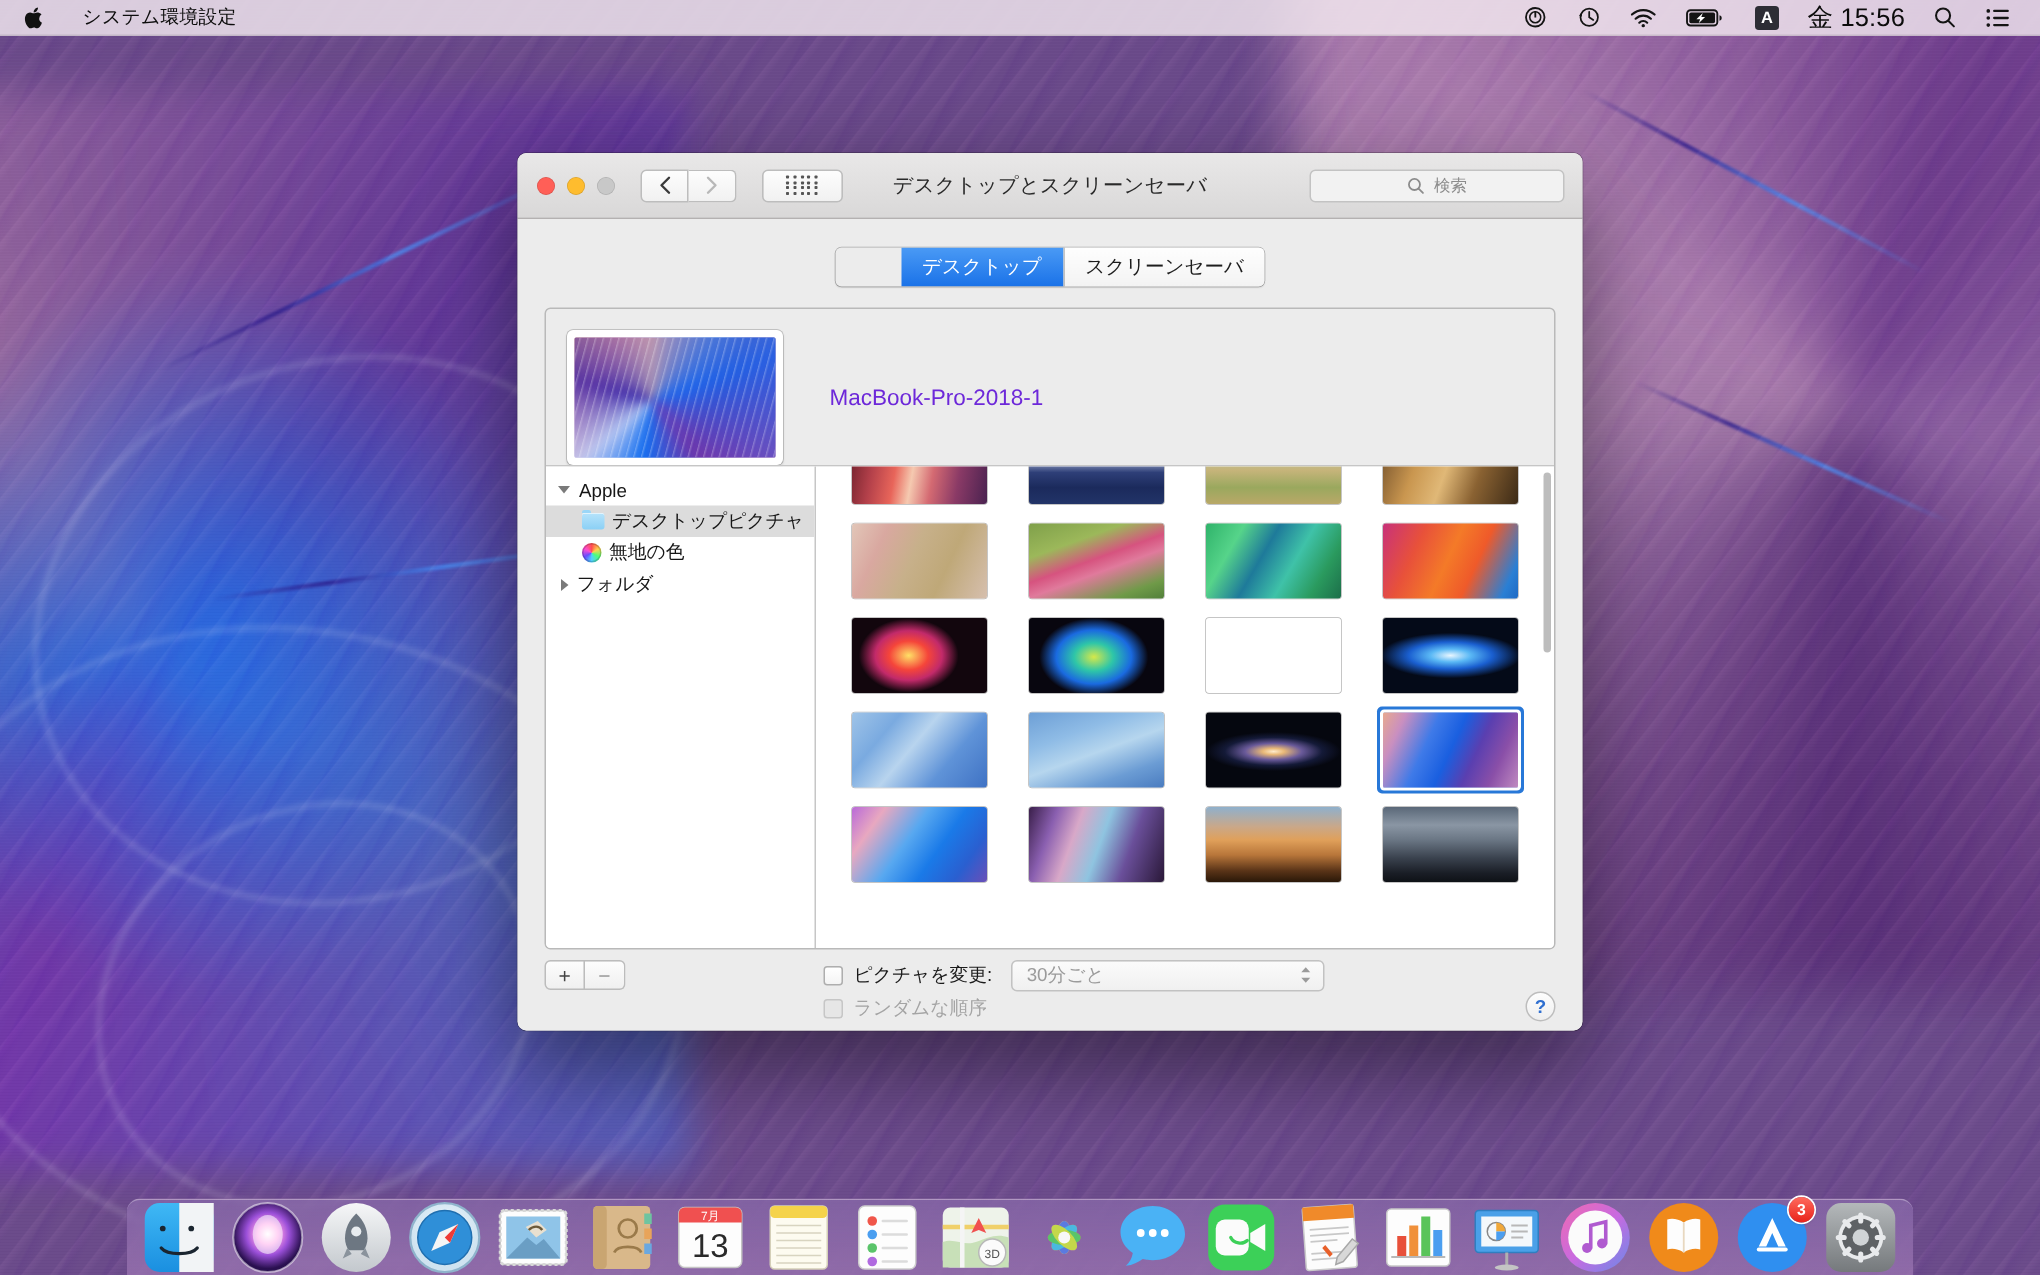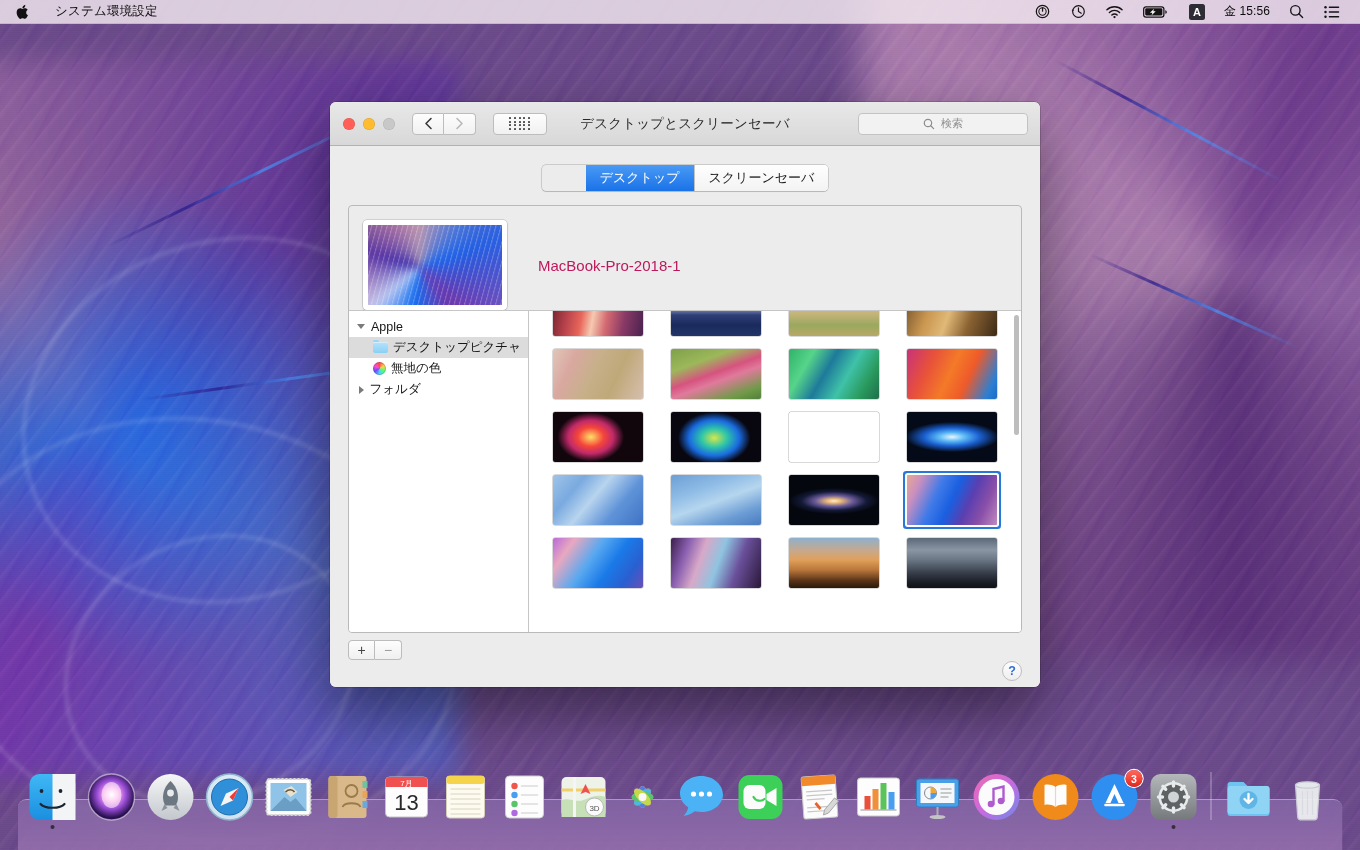--- a/index.html
+++ b/index.html
@@ -69,25 +69,25 @@
     position:absolute; top:0; left:0; right:0; height:24px; z-index:60;
     background:rgba(246,238,243,.80); backdrop-filter:blur(18px);
     display:flex; align-items:center; font-size:13px; color:#0c0c0c;
     border-bottom:.5px solid rgba(0,0,0,.10);
   }
   .mb-left { display:flex; align-items:center; }
   .mb-apple { padding:0 14px 0 16px; display:flex; align-items:center; }
   .mb-item { padding:0 11px; font-weight:normal; font-size:12.5px; letter-spacing:.2px; }
   .mb-right { margin-left:auto; display:flex; align-items:center; padding-right:10px; gap:0; }
   .mb-icon { padding:0 10px; display:flex; align-items:center; justify-content:center; }
-  .mb-clock { padding:0 9px; font-size:12px; letter-spacing:.1px; }
+  .mb-clock { padding:0 9px; font-size:17px; letter-spacing:.1px; }
 
   
   #prefwin {
-    position:absolute; left:330px; top:102px; width:710px; height:585px; z-index:40;
+    position:absolute; left:345px; top:102px; width:710px; height:585px; z-index:40;
     background:#ececec; border-radius:6px;
     box-shadow:0 26px 58px rgba(0,0,0,.42), 0 0 0 .5px rgba(0,0,0,.32);
     overflow:hidden; display:flex; flex-direction:column;
   }
   .titlebar {
     height:44px; flex:0 0 44px; position:relative; display:flex; align-items:center;
     background:linear-gradient(#e9e8e8,#d9d8d8); border-bottom:.5px solid #b4b1b1;
   }
   .traffic { display:flex; gap:8px; padding-left:13px; align-items:center; }
   .tl { width:12px; height:12px; border-radius:50%; }
@@ -150,21 +150,21 @@
       rgba(20,110,240,.9) 0deg, rgba(255,255,255,.55) 40deg, rgba(60,30,160,.8) 95deg,
       rgba(235,165,150,.6) 170deg, rgba(30,100,235,.85) 240deg, rgba(120,50,170,.8) 310deg,
       rgba(20,110,240,.9) 360deg);
     filter:blur(3px);
   }
   .pv-lines {
     position:absolute; inset:0;
     background:repeating-linear-gradient(105deg, rgba(255,255,255,0) 0 3px, rgba(255,255,255,.25) 3.5px, rgba(255,255,255,0) 5px);
     mix-blend-mode:screen;
   }
-  .device-name { font-size:15px; color:#be185d; margin-left:31px; }
+  .device-name { font-size:15px; color:#6d28d9; margin-left:31px; }
 
   .browser { flex:1; display:flex; border-top:.5px solid #c6c6c6; min-height:0; }
   .sidebar {
     width:180px; background:#fff; border-right:.5px solid #c6c6c6;
     padding-top:5px; font-size:12.5px; color:#161616; overflow:hidden;
   }
   .src-row { display:flex; align-items:center; height:21px; padding-left:8px; gap:5px; }
   .src-row.sel { background:#dcdcdc; }
   .tri { width:0; height:0; flex:0 0 auto; }
   .tri-down { border-left:4.5px solid transparent; border-right:4.5px solid transparent; border-top:5.5px solid #7a7a7a; margin-right:1px; }
@@ -240,20 +240,21 @@
   }
 
   
   #dock {
     position:absolute; left:50%; transform:translateX(-50%); bottom:0; z-index:50;
     height:51px; display:flex; align-items:flex-end; gap:9px; padding:0 10px 20px;
     background:linear-gradient(180deg, rgba(150,120,185,.50), rgba(170,130,190,.58));
     border-radius:9px 9px 0 0;
     border-top:.5px solid rgba(255,255,255,.30);
     backdrop-filter:blur(10px);
+    flex-direction:column;
   }
   .dockitem { position:relative; width:50px; height:50px; margin-bottom:8px; }
   .dock-ico { width:50px; height:50px; position:relative; }
   .rundot {
     position:absolute; bottom:-7px; left:50%; transform:translateX(-50%);
     width:4px; height:4px; border-radius:50%; background:rgba(30,30,30,.78);
   }
   .badge {
     position:absolute; top:-2px; right:-3px; min-width:17px; height:17px; border-radius:9px;
     background:linear-gradient(#ff6a5e,#e8231a); color:#fff; font-size:10.5px; font-weight:bold;
@@ -473,20 +474,39 @@
 
       </div>
     </div>
 
     <div class="botbar">
       <div class="pm-group">
         <div class="pm-btn">+</div>
         <div class="pm-btn">−</div>
       </div>
 
+      <div class="chk-area">
+        <div class="chk-line">
+          <span class="chk"></span>
+          <span class="chk-lbl">ピクチャを変更:</span>
+          <div class="popup">
+            <span class="popup-val">30分ごと</span>
+            <span class="popup-arrows">
+              <svg width="9" height="13" viewBox="0 0 9 13">
+                  <path d="M4.5 1.4l3 3.2h-6z" fill="#9a9a9a"></path>
+                  <path d="M4.5 11.6l3-3.2h-6z" fill="#9a9a9a"></path>
+                </svg>
+            </span>
+          </div>
+        </div>
+        <div class="chk-line">
+          <span class="chk dim"></span>
+          <span class="chk-lbl dim">ランダムな順序</span>
+        </div>
+      </div>
 
       <div class="help-btn">?</div>
     </div>
 
   </div>
 </div>
 
 <div id="dock">
   <div id="dock-left" style="display:flex;align-items:flex-end;gap:9px;">
       <div class="dockitem">

